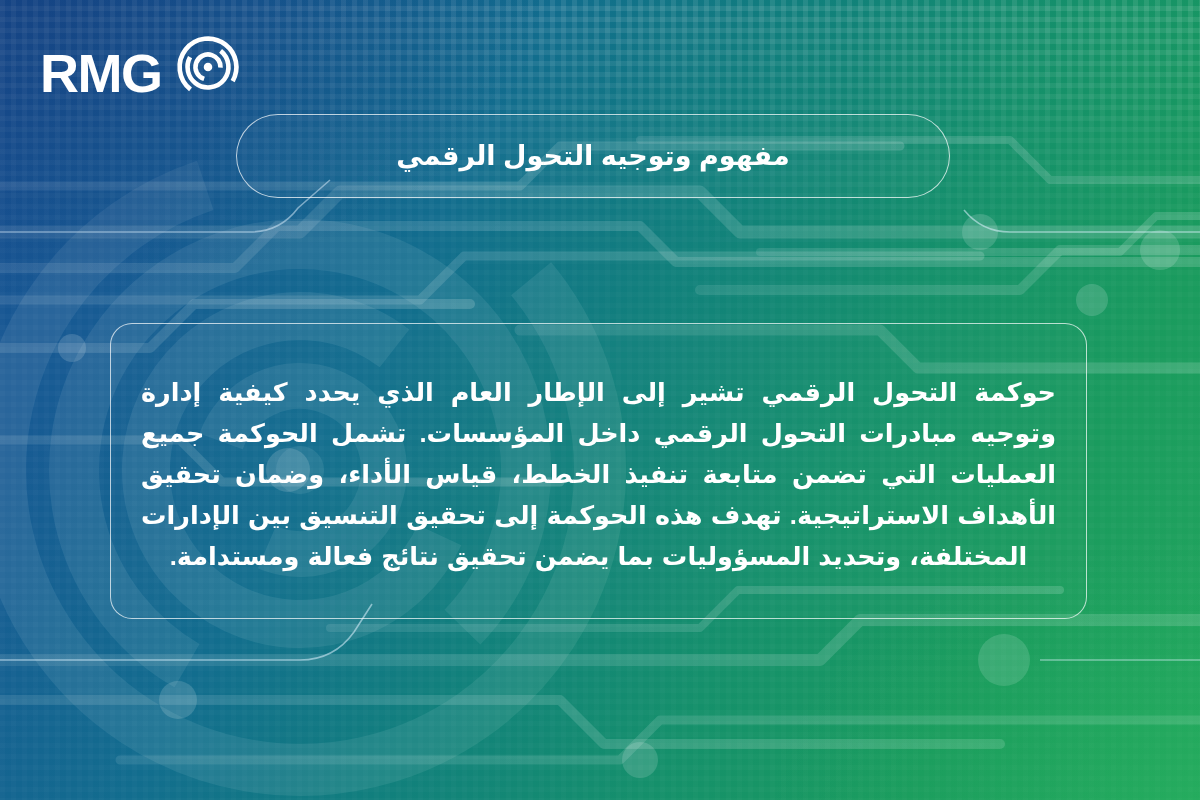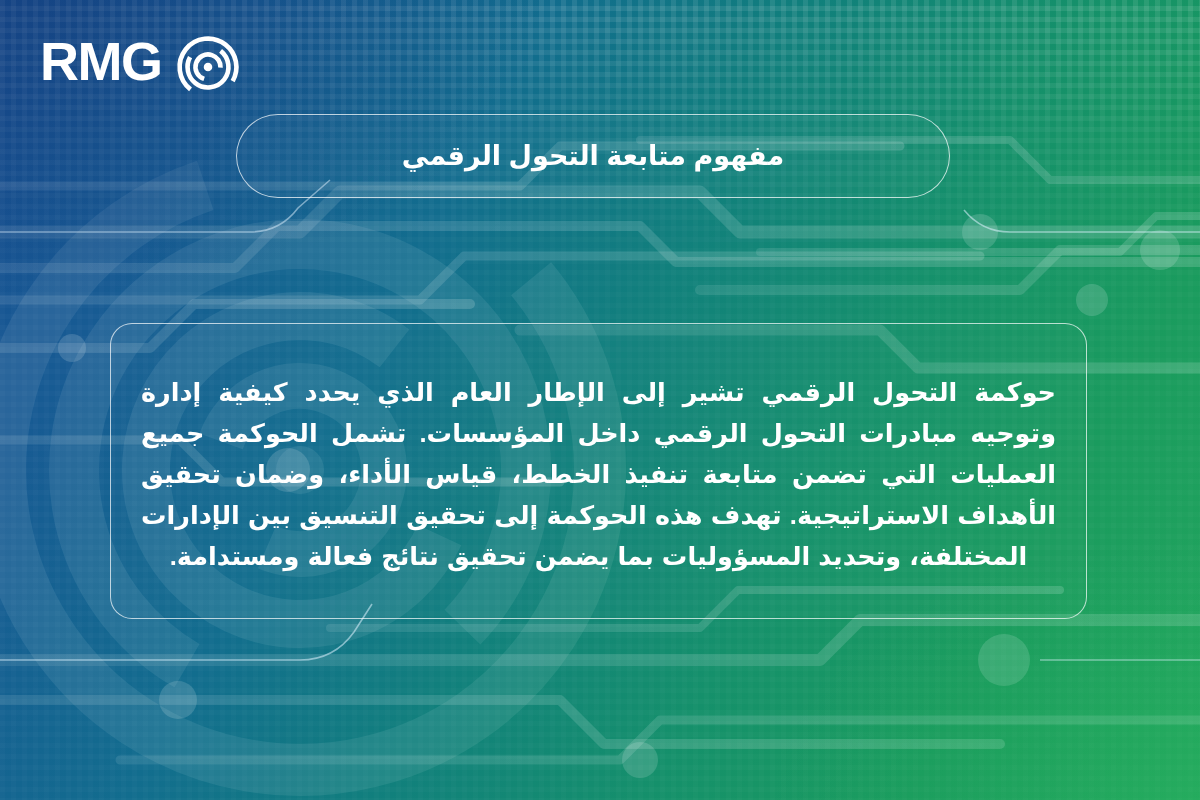--- a/index.html
+++ b/index.html
@@ -61,21 +61,21 @@
       repeating-linear-gradient(0deg,  rgba(255,255,255,.030) 0 5px, rgba(255,255,255,0) 5px 11px);
     background-size:11px 11px;
     opacity:.55;
   }
 
   .svg-bg{ position:absolute; inset:0; width:1200px; height:800px; }
 
   
   .logo{
     position:absolute; left:40px; top:34px;
-    display:flex; align-items:flex-start; gap:14px;
+    display:flex; align-items:flex-end; gap:14px;
     z-index:6;
   }
   .logo-mark{ width:66px; height:66px; display:block; }
   .logo-word{
     color:#ffffff;
     font-size:54px;
     font-weight:700;
     letter-spacing:-1.5px;
     line-height:1;
     font-family:"Liberation Sans","DejaVu Sans",sans-serif;
@@ -210,20 +210,20 @@
         <circle cx="50" cy="50" r="43" stroke-width="7" stroke-dasharray="196 74" transform="rotate(128 50 50)"></circle>
         <circle cx="50" cy="50" r="31" stroke-width="7" stroke-dasharray="140 55" transform="rotate(-52 50 50)"></circle>
         <circle cx="50" cy="50" r="19" stroke-width="7" stroke-dasharray="84 36" transform="rotate(108 50 50)"></circle>
       </g>
       <circle cx="50" cy="50" r="6.5" fill="#ffffff"></circle>
     </svg>
     <span class="logo-word">RMG</span>
   </div>
 
   <div class="title-card">
-    <h1 class="title-text">مفهوم متابعة التحول الرقمي</h1>
+    <h1 class="title-text">مفهوم وتوجيه التحول الرقمي</h1>
   </div>
 
   <div class="body-card">
     <p class="body-text">حوكمة التحول الرقمي تشير إلى الإطار العام الذي يحدد كيفية إدارة وتوجيه مبادرات التحول الرقمي داخل المؤسسات. تشمل الحوكمة جميع العمليات التي تضمن متابعة تنفيذ الخطط، قياس الأداء، وضمان تحقيق الأهداف الاستراتيجية. تهدف هذه الحوكمة إلى تحقيق التنسيق بين الإدارات المختلفة، وتحديد المسؤوليات بما يضمن تحقيق نتائج فعالة ومستدامة.</p>
   </div>
 
 </div>
 
 </body></html>

